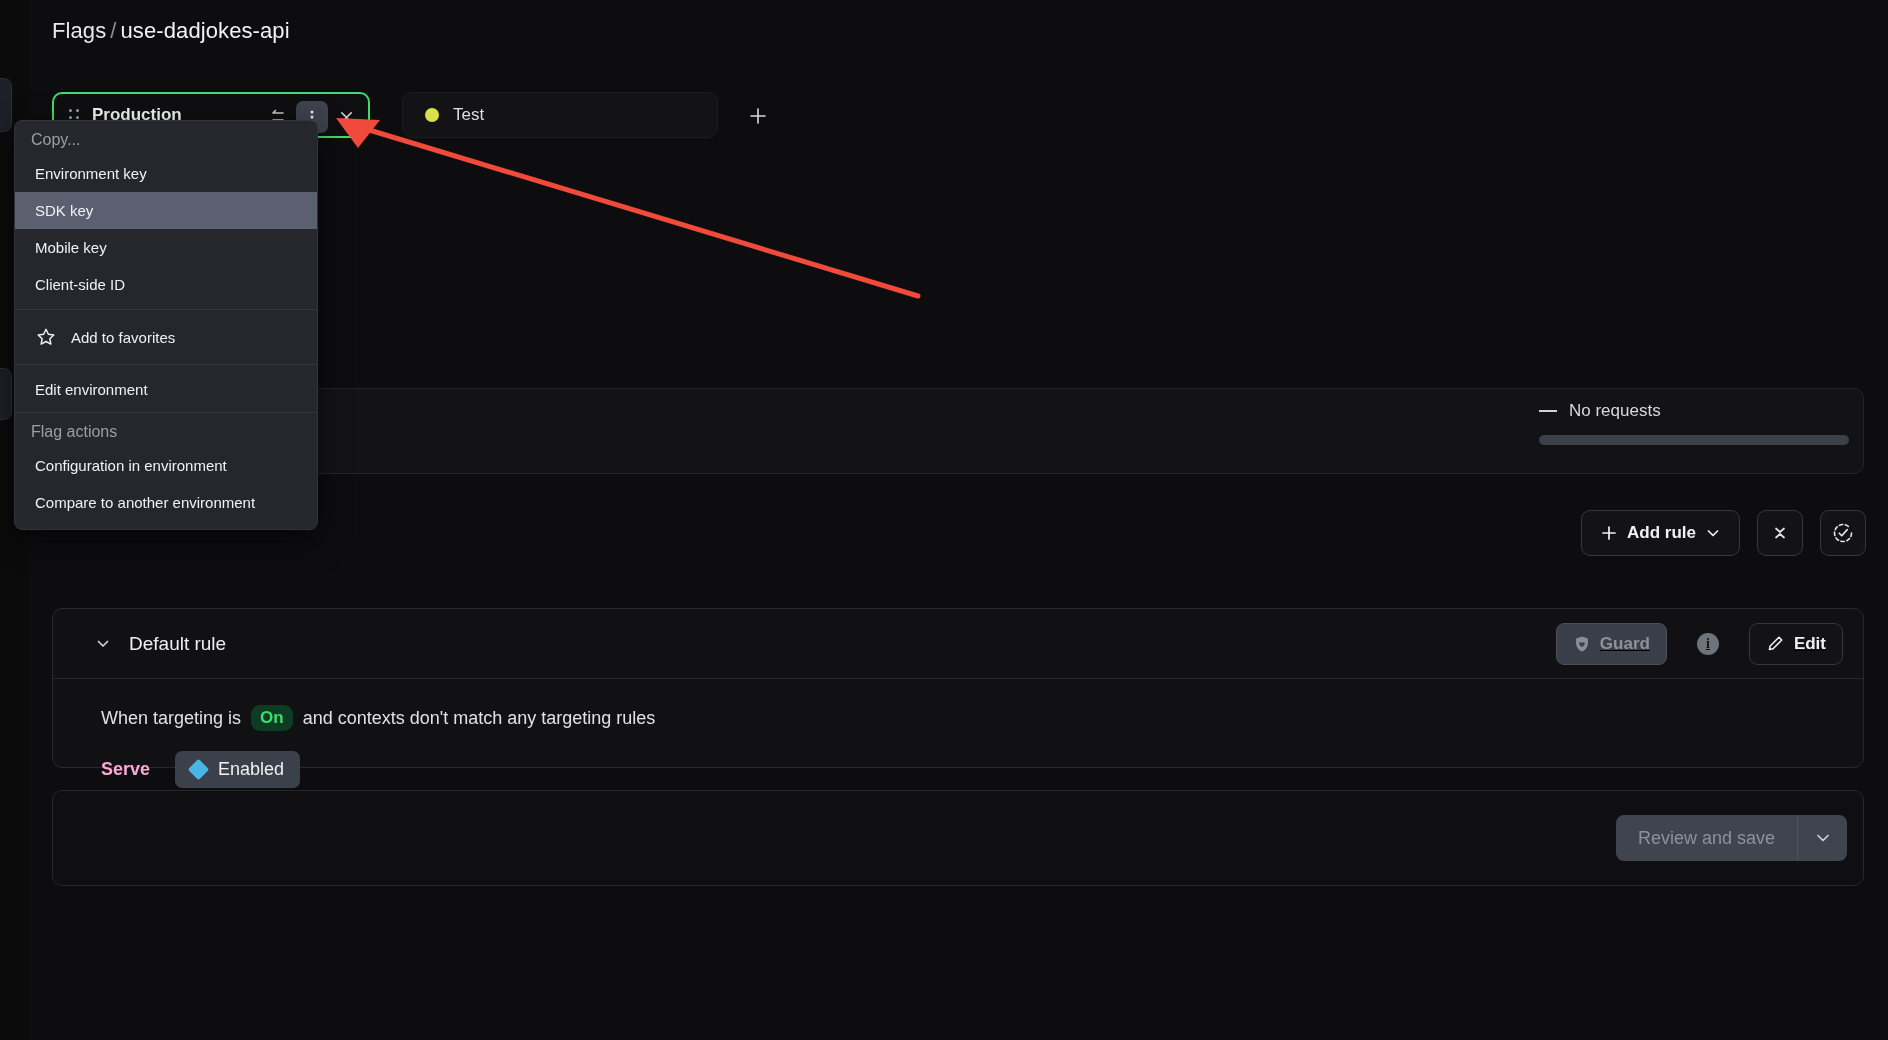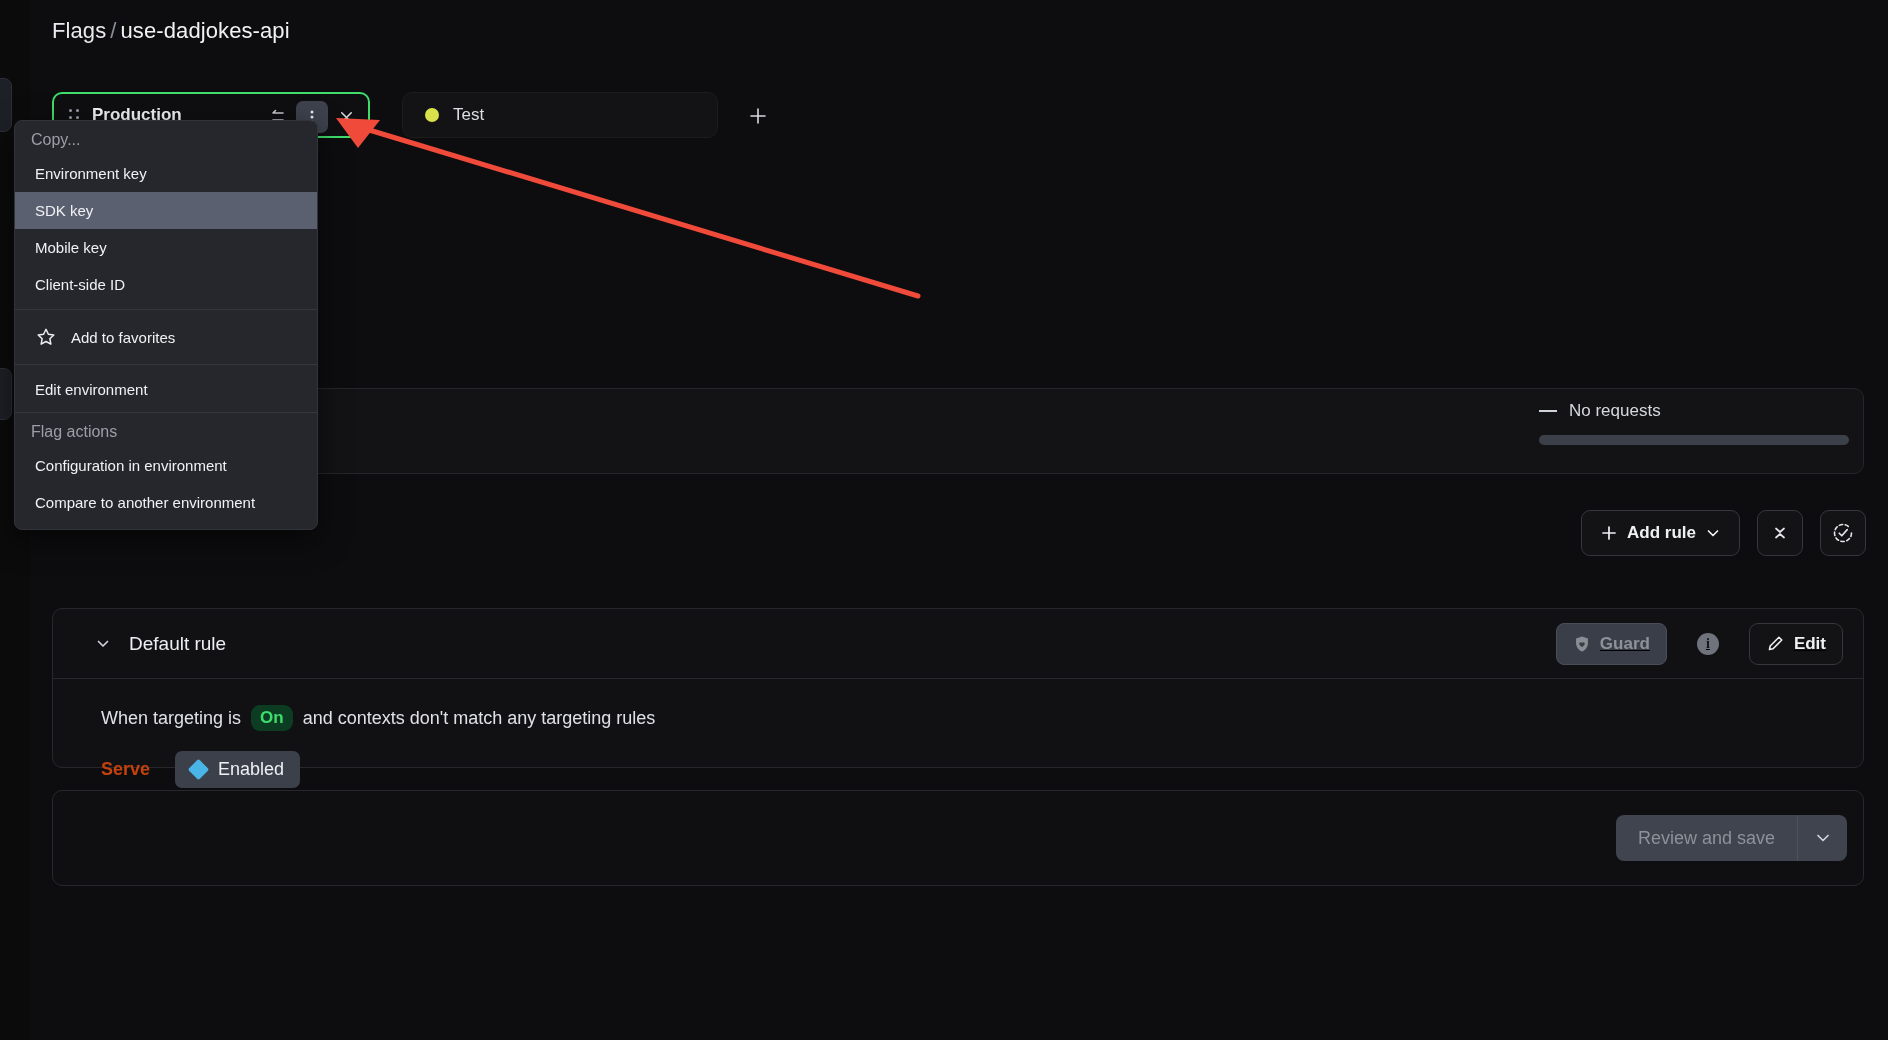--- a/index.html
+++ b/index.html
@@ -120,21 +120,21 @@
   }
   .btn-edit { height: 42px; padding: 0 16px; font-weight: 700; }
 
   .rule-body { position: relative; padding: 26px 0 0 48px; }
   .rule-line { display: flex; align-items: center; font-size: 18px; color: #dfe1e5; }
   .pill-on {
     background: #0c3d22; color: #3ddc6b; font-weight: 700; font-size: 17px;
     padding: 3px 9px; border-radius: 9px; margin: 0 10px;
   }
   .serve-row { display: flex; align-items: center; margin-top: 20px; }
-  .serve-label { font-size: 18px; color: #c2410c; font-weight: 700; width: 74px; }
+  .serve-label { font-size: 18px; color: #f9a8d4; font-weight: 700; width: 74px; }
   .variation-chip {
     display: flex; align-items: center; gap: 12px;
     background: #3b404a; border-radius: 7px; padding: 8px 16px;
     font-size: 18px; color: #eef0f3;
   }
   .diamond { width: 15px; height: 15px; background: #4ab6e8; transform: rotate(45deg); border-radius: 2px; }
 
   
   .footer-card {
     position: absolute; left: 22px; top: 790px; width: 1812px; height: 96px;

